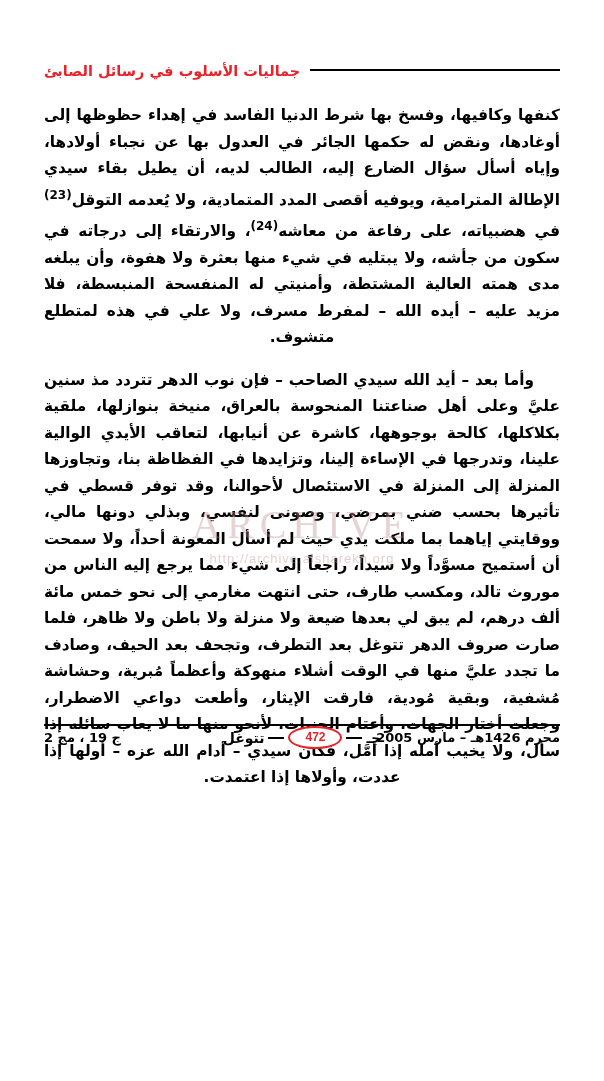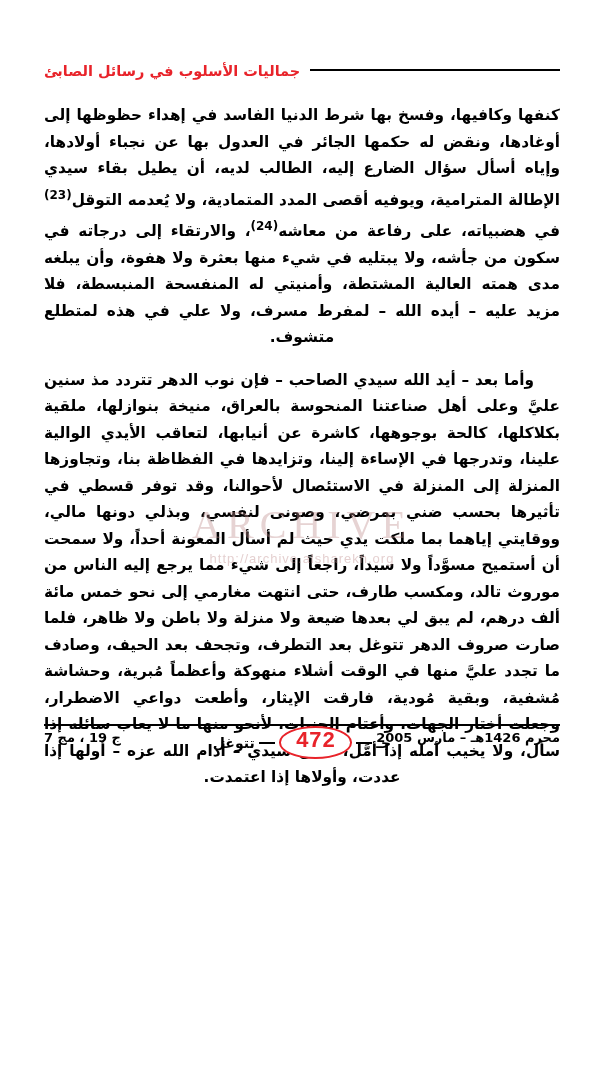--- a/index.html
+++ b/index.html
@@ -135,23 +135,23 @@
     display: flex;
     flex-direction: row-reverse;
     align-items: center;
     justify-content: center;
     gap: 4px;
   }
   .page-oval {
     border: 2.2px solid #e8232a;
     border-radius: 50%;
     color: #e8232a;
-    font-family: Liberation Mono, monospace;
-    font-weight: bold;
-    font-size: 22px;
+    font-family: Liberation Sans, sans-serif;
+    font-weight: bold;
+    font-size: 12px;
     padding: 3px 15px 4px 15px;
     line-height: 1;
     background: #ffffff;
   }
   .oval-dash {
     width: 16px;
     height: 2px;
     background: #000000;
   }
   .footer-jeem {
@@ -176,21 +176,21 @@
   </div>
 
   <div class="watermark">
     <div class="wm-main">ARCHIVE</div>
     <div class="wm-sub">http://archive.alsharekh.org</div>
   </div>
 
   <div class="footer">
     <div class="footer-rule"></div>
     <div class="footer-row">
-      <div class="footer-right">ج 19 ، مج 7</div>
+      <div class="footer-right">ج 19 ، مج 2</div>
       <div class="footer-left">محرم 1426هـ – مارس 2005</div>
     </div>
     <div class="footer-center">
       <span class="footer-jeem">تتوغل</span>
       <span class="oval-dash"></span>
       <span class="page-oval">472</span>
       <span class="oval-dash"></span>
       <span class="footer-jeem">جـ</span>
     </div>
   </div>

